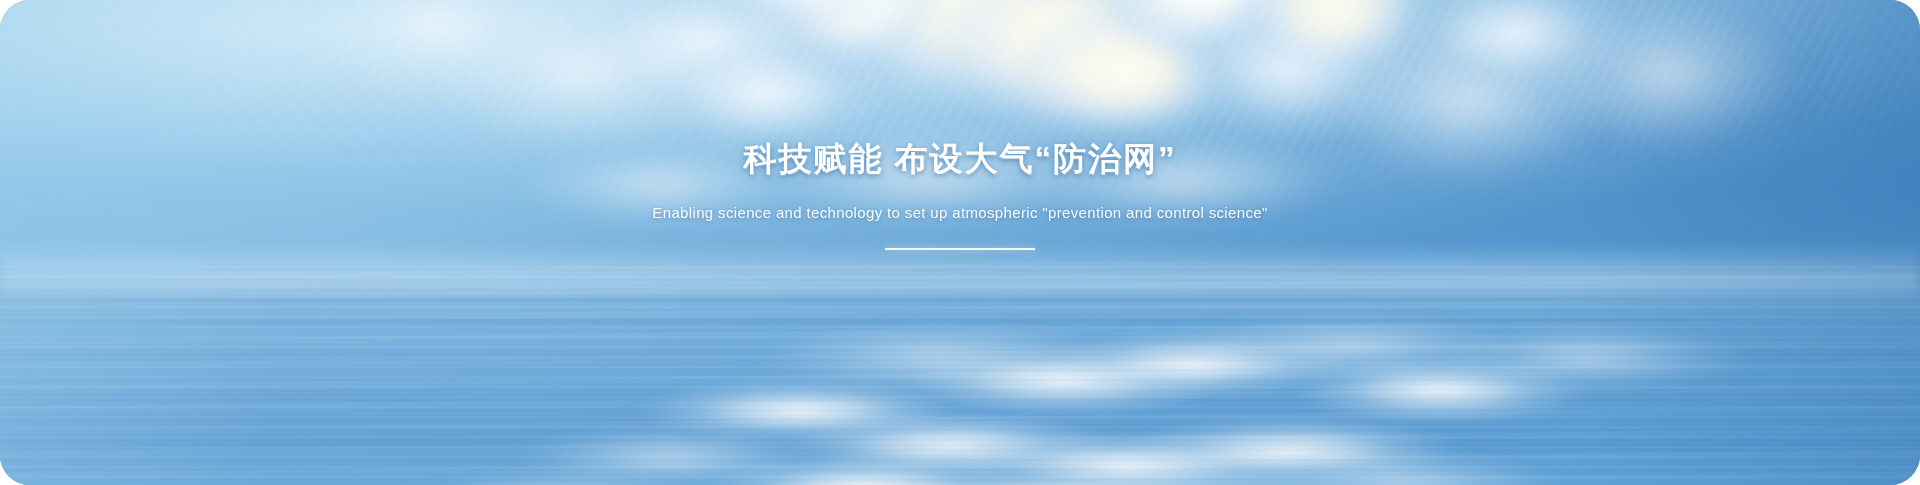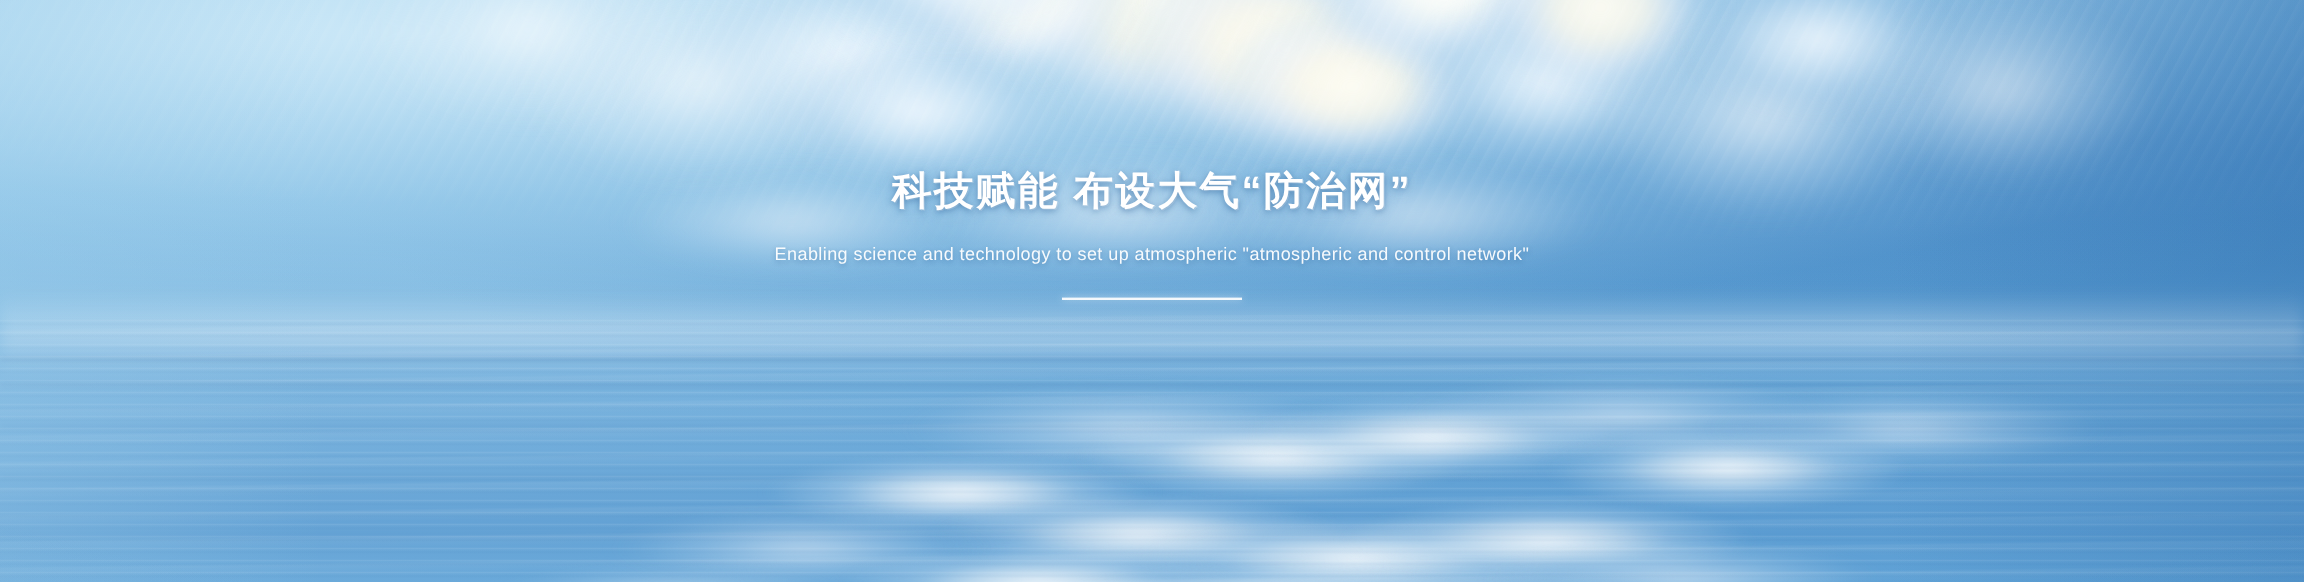--- a/index.html
+++ b/index.html
@@ -10,20 +10,21 @@
   }
   * { box-sizing: border-box; }
 
   .banner {
     position: relative;
     width: 1920px;
     height: 485px;
     overflow: hidden;
     font-family: "Liberation Sans", "DejaVu Sans", sans-serif;
     background: #66a8dc;
+    border-radius: 30px;
   }
 
   
   .sky-base {
     position: absolute;
     inset: 0;
     background:
       radial-gradient(140% 90% at 18% 6%,  rgba(205,233,248,0.95) 0%, rgba(170,215,240,0.55) 32%, rgba(120,180,224,0.08) 62%, rgba(255,255,255,0) 80%),
       radial-gradient(120% 80% at 50% 0%,  rgba(225,240,250,0.70) 0%, rgba(150,200,234,0.25) 40%, rgba(255,255,255,0) 70%),
       radial-gradient(110% 95% at 92% 24%, rgba(52,119,186,0.88) 0%, rgba(62,131,194,0.55) 35%, rgba(255,255,255,0) 72%),
@@ -297,18 +298,18 @@
     <div class="ripple-dark" style="top:92px;  opacity:.55;"></div>
     <div class="ripple-dark" style="top:134px; opacity:.45;"></div>
     <div class="ripple-dark" style="top:182px; opacity:.4;"></div>
   </div>
 
   <div class="vignette"></div>
 
   <div class="hero-content">
     <h1 class="hero-title">科技赋能  布设大气“防治网”</h1>
 
-    <p class="hero-subtitle">Enabling science and technology to set up atmospheric "atmospheric and control network"</p>
+    <p class="hero-subtitle">Enabling science and technology to set up atmospheric "prevention and control science"</p>
 
     <hr class="hero-divider">
   </div>
 
 </div>
 
 </body></html>

